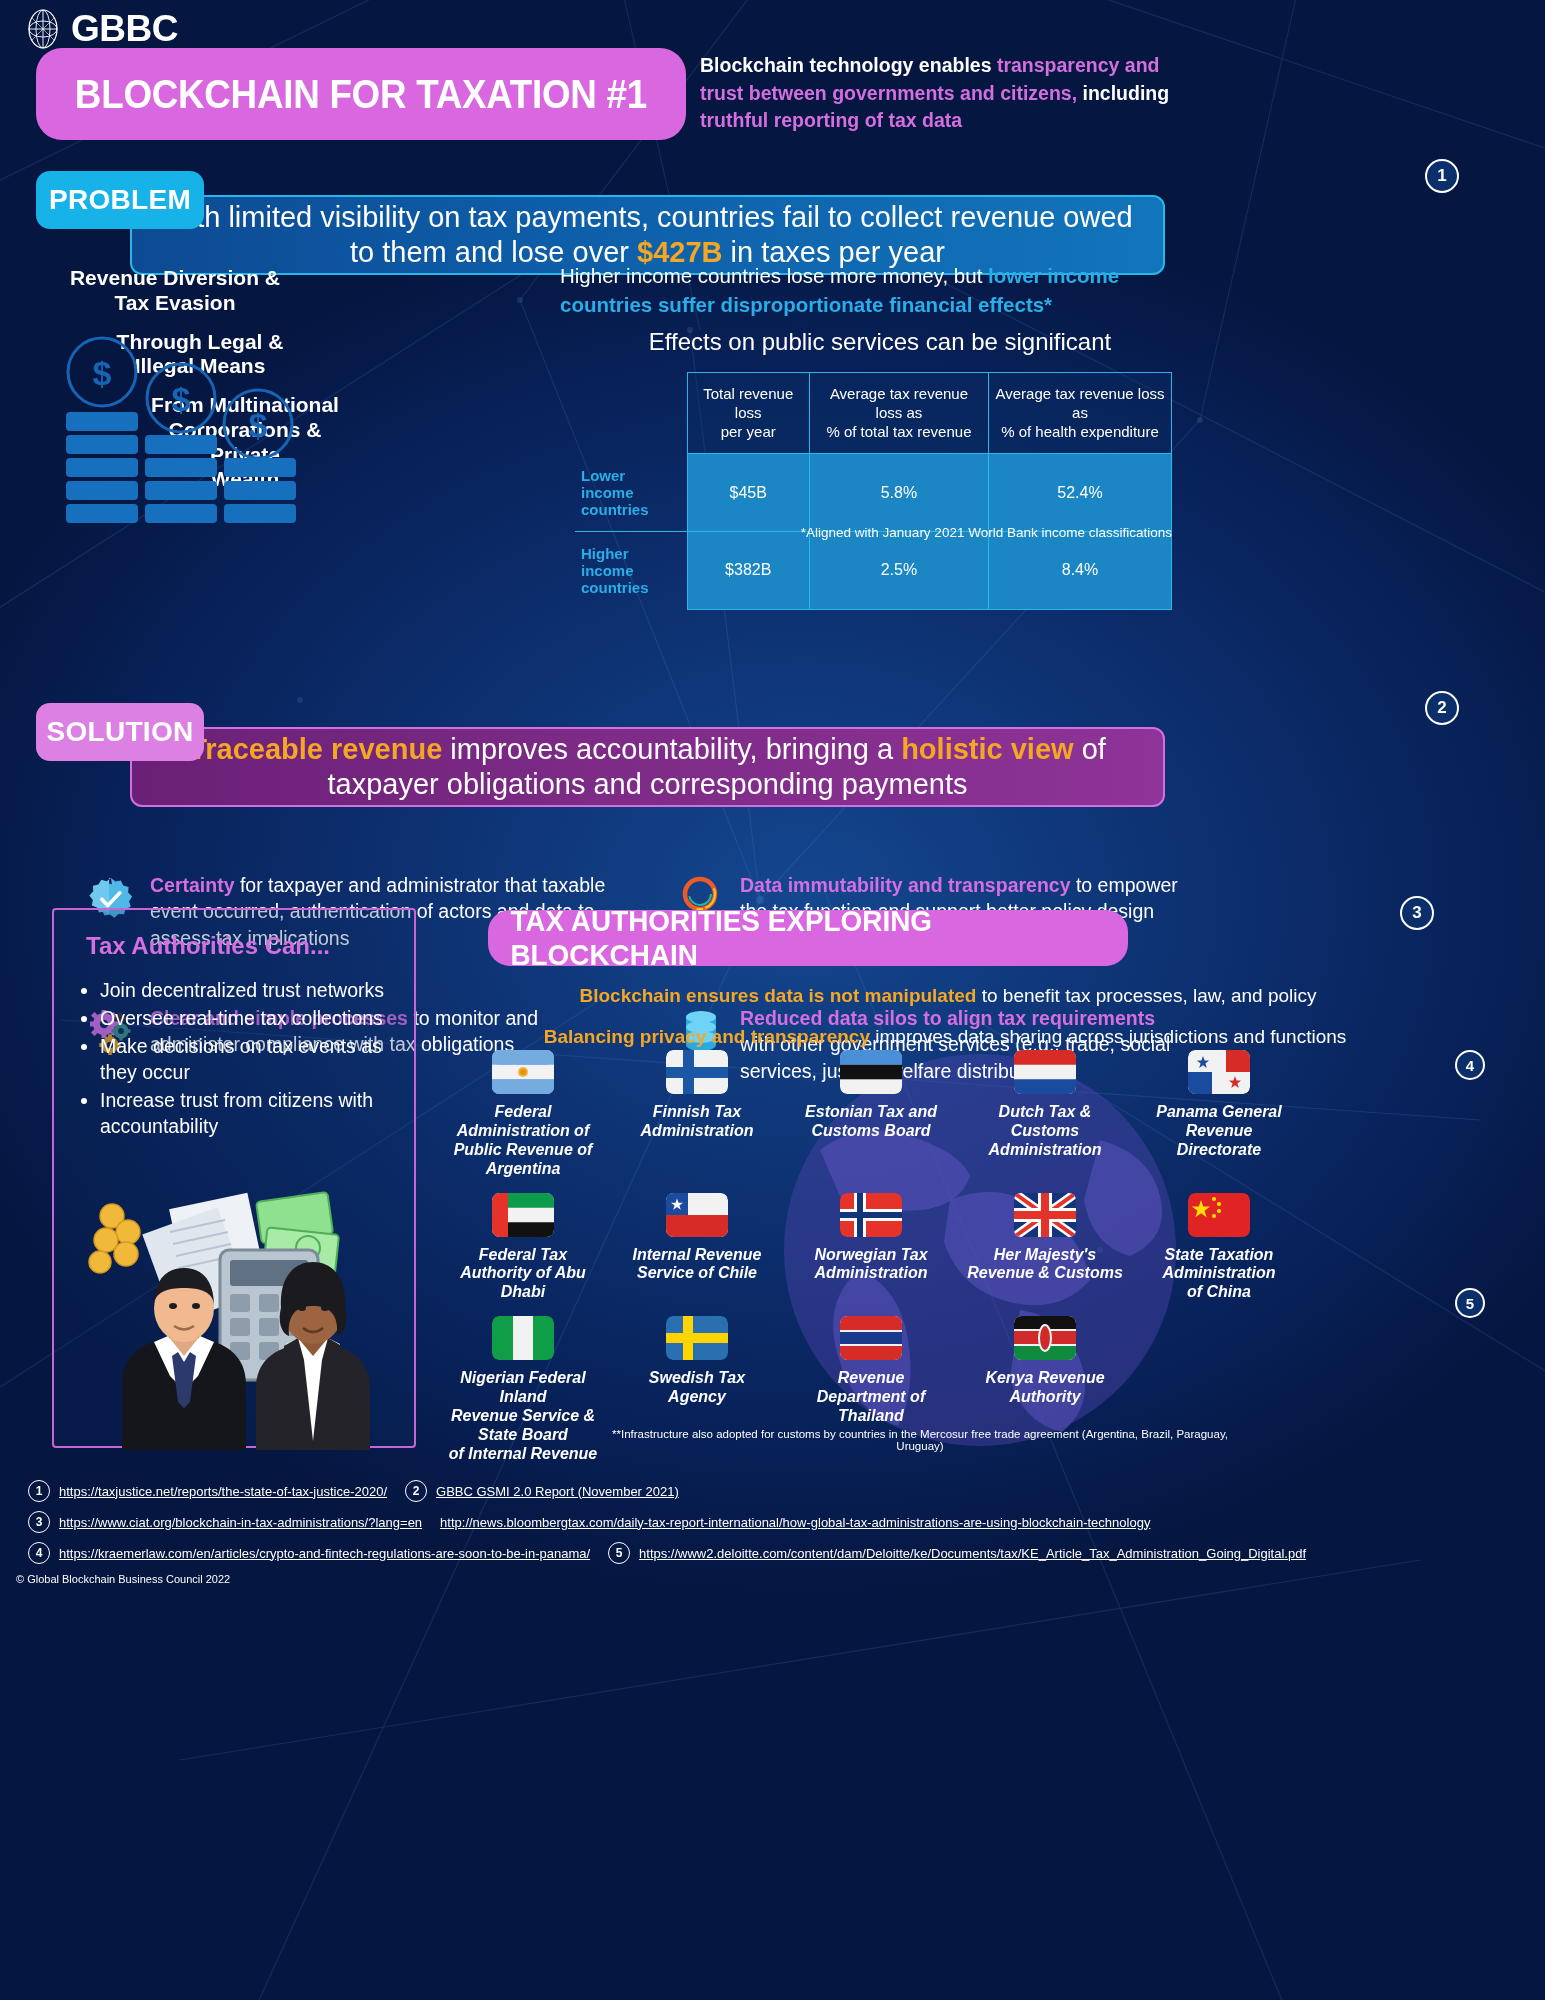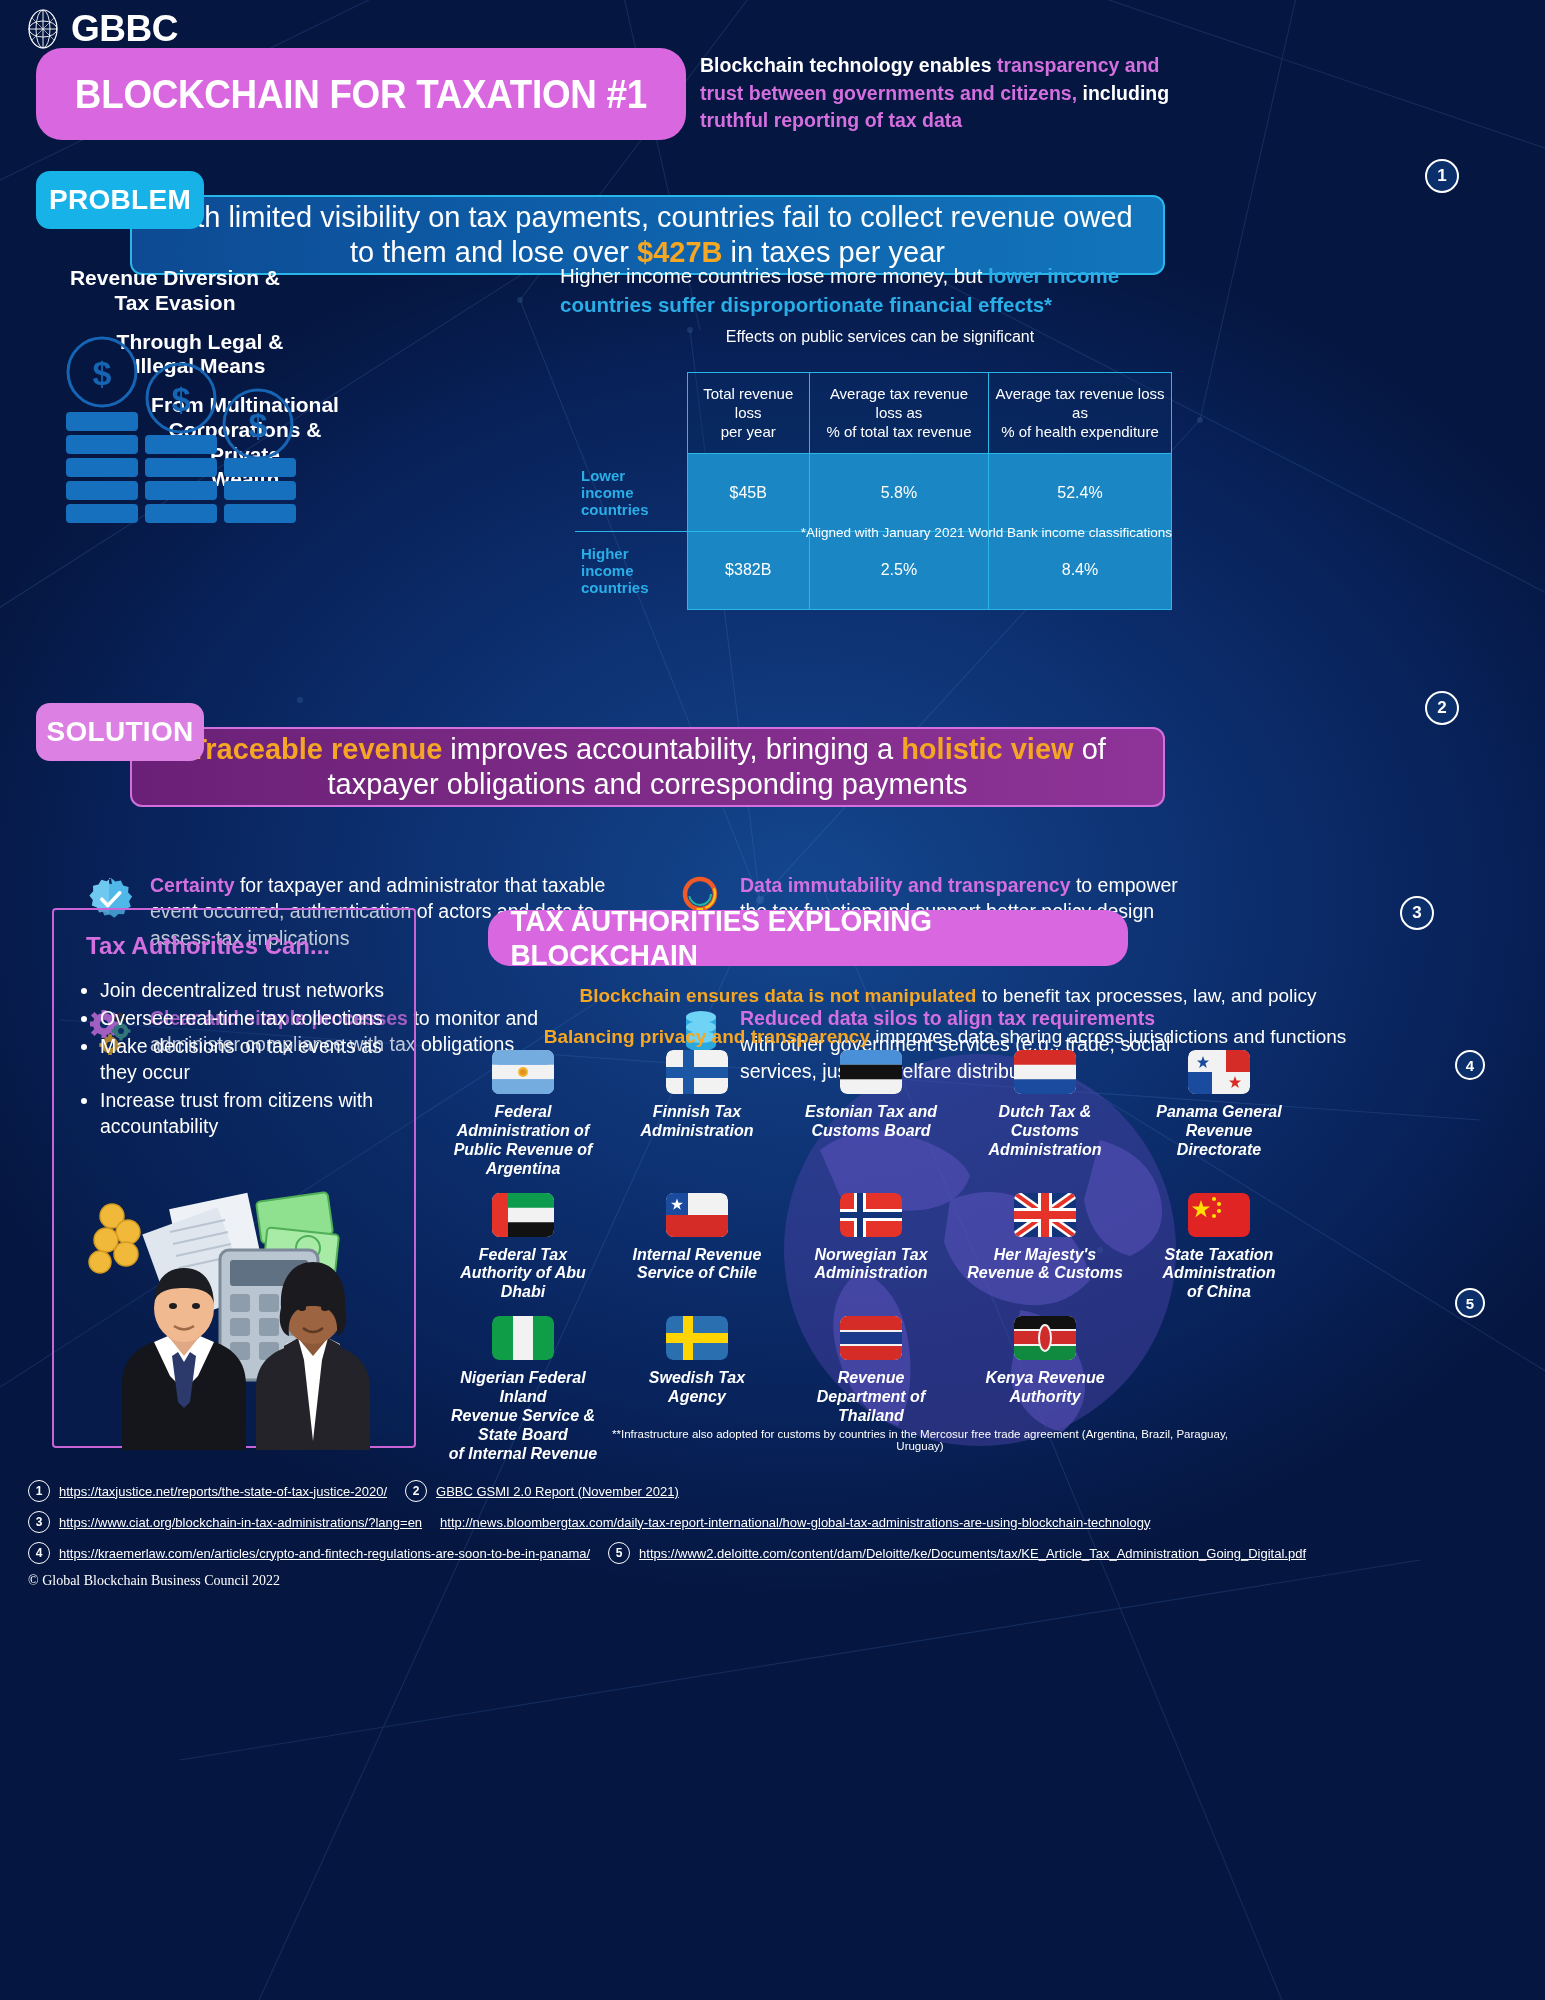--- a/index.html
+++ b/index.html
@@ -77,21 +77,21 @@
   .rev-div { position:absolute; left:40px; top:266px; width:270px; }
   .rev-l1 { font-size:21px; font-weight:bold; line-height:1.18; text-align:center; }
   .rev-l2 { font-size:21px; font-weight:bold; line-height:1.18; text-align:center; margin-top:14px; padding-left:50px;}
   .rev-l3 { font-size:21px; font-weight:bold; line-height:1.18; text-align:center; margin-top:14px; padding-left:110px; width:300px;}
 
   .coins { position:absolute; left:46px; top:330px; z-index:1; }
 
   .pr-lead { position:absolute; left:560px; top:262px; width:640px; text-align:left;
              font-size:20.5px; line-height:1.4; }
   .hl-cyan { color:#29aee8; font-weight:bold; }
-  .pr-sub { position:absolute; left:560px; top:328px; width:640px; text-align:center; font-size:16px; }
+  .pr-sub { position:absolute; left:560px; top:328px; width:640px; text-align:center; font-size:24px; }
 
   
   .tbl { position:absolute; left:575px; top:372px; width:597px; border-collapse:collapse; }
   .tbl th, .tbl td { border:1px solid #29b6e8; text-align:center; }
   .tbl th { font-size:15px; font-weight:normal; line-height:1.25; padding:12px 6px; height:58px; background:rgba(10,45,100,.35);}
   .tbl td { font-size:16px; padding:13px 6px; background:#1b86c4; }
   .tbl .rowhead {
     border:none; background:transparent; text-align:left;
     color:#29aee8; font-weight:bold; font-size:15px; line-height:1.15;
     width:112px; padding-right:10px; position:relative;
@@ -137,21 +137,21 @@
 
   
   .footer { position:absolute; left:0; top:1480px; width:1545px; }
   .fr { display:flex; align-items:center; margin-bottom:9px; padding-left:28px; }
   .fnum {
     width:22px; height:22px; border-radius:50%; border:1.5px solid #fff;
     font-size:12px; font-weight:bold; display:flex; align-items:center; justify-content:center;
     margin-right:9px; flex:0 0 22px;
   }
   .flink { font-size:13px; text-decoration:underline; color:#fff; margin-right:18px; white-space:nowrap; }
-  .copyright { padding-left:28px; font-size:14px; margin-top:4px;font-family:Liberation Serif, serif; }
+  .copyright { padding-left:16px; font-size:11px; margin-top:4px; }
   .globe { position:absolute; left:700px; top:1040px; z-index:-1; opacity:.85; }
 </style>
 </head>
 <body>
 
 <div id="bg"></div>
 <svg id="bgnet" width="1545" height="2000" viewBox="0 0 1545 2000">
   <g stroke="#5a8fd8" stroke-width="1.1" fill="none" opacity=".33">
     <path d="M-20 190 L430 -30"></path>
       <path d="M620 -20 L700 330"></path>

